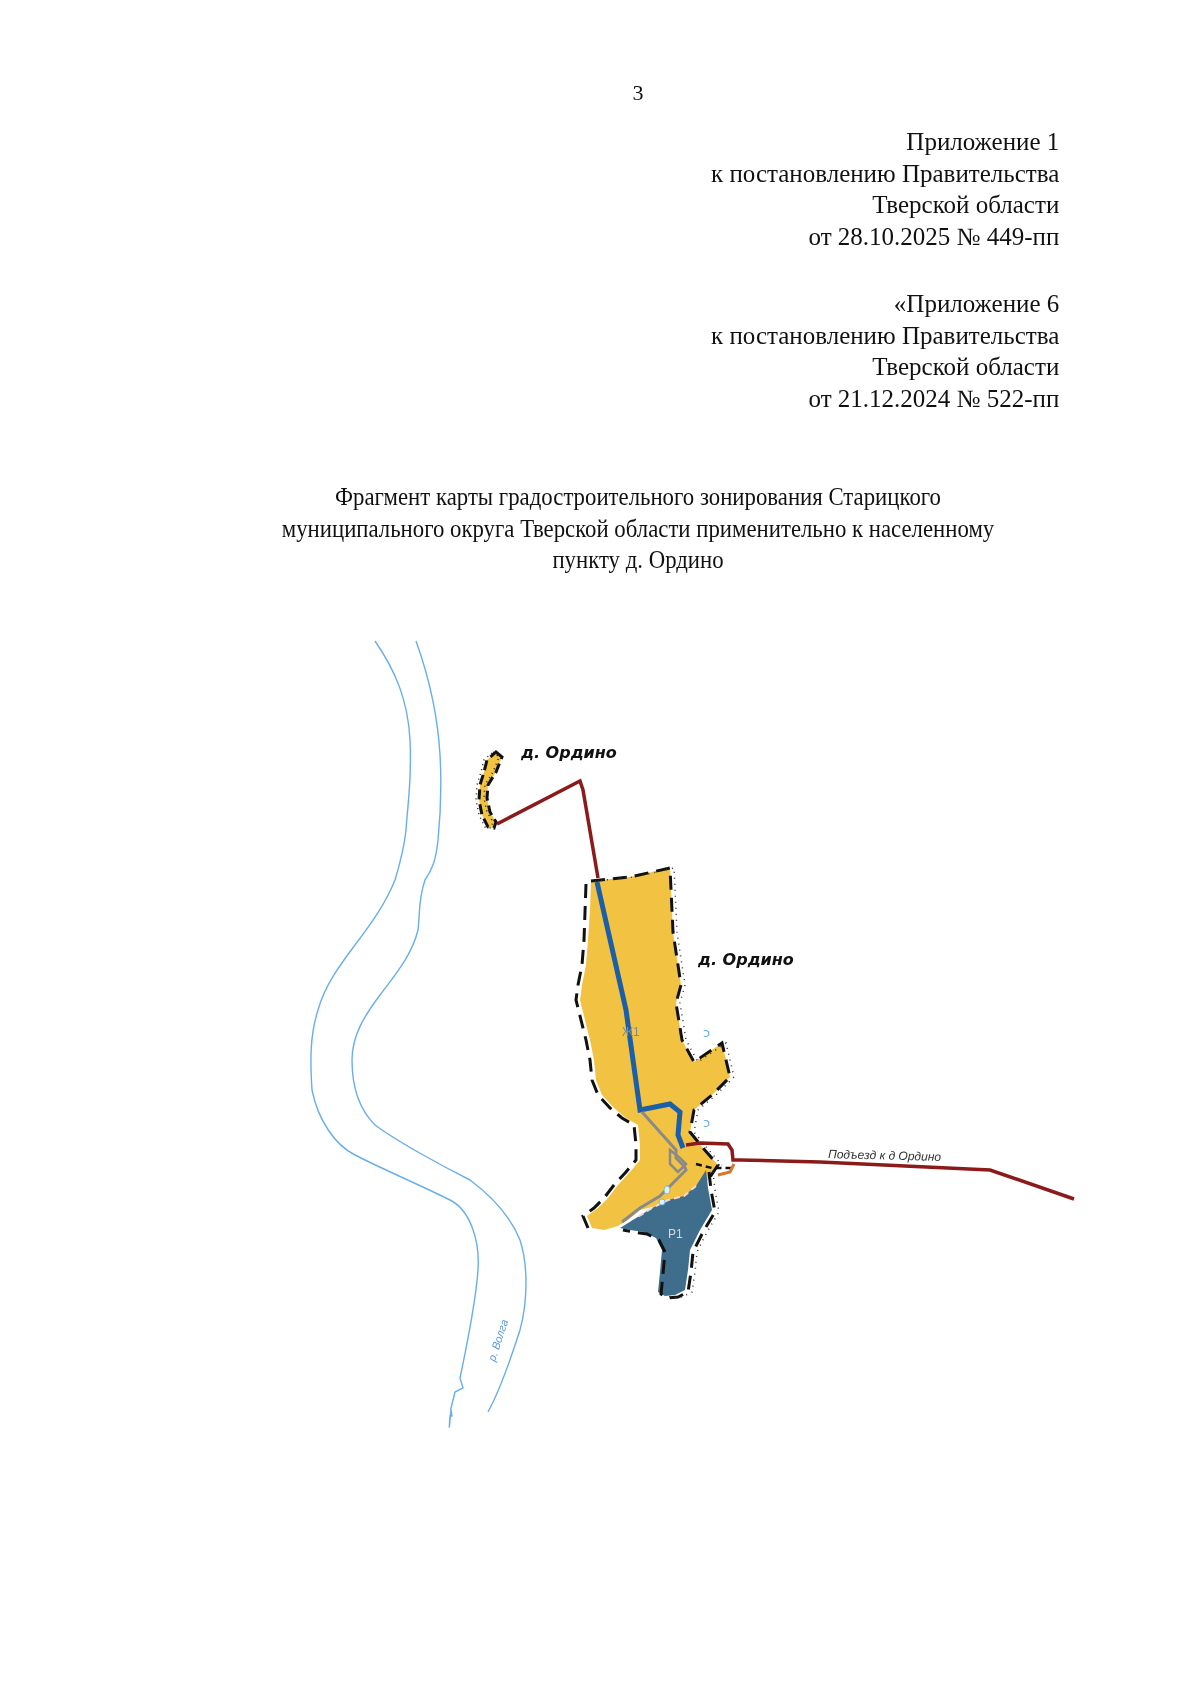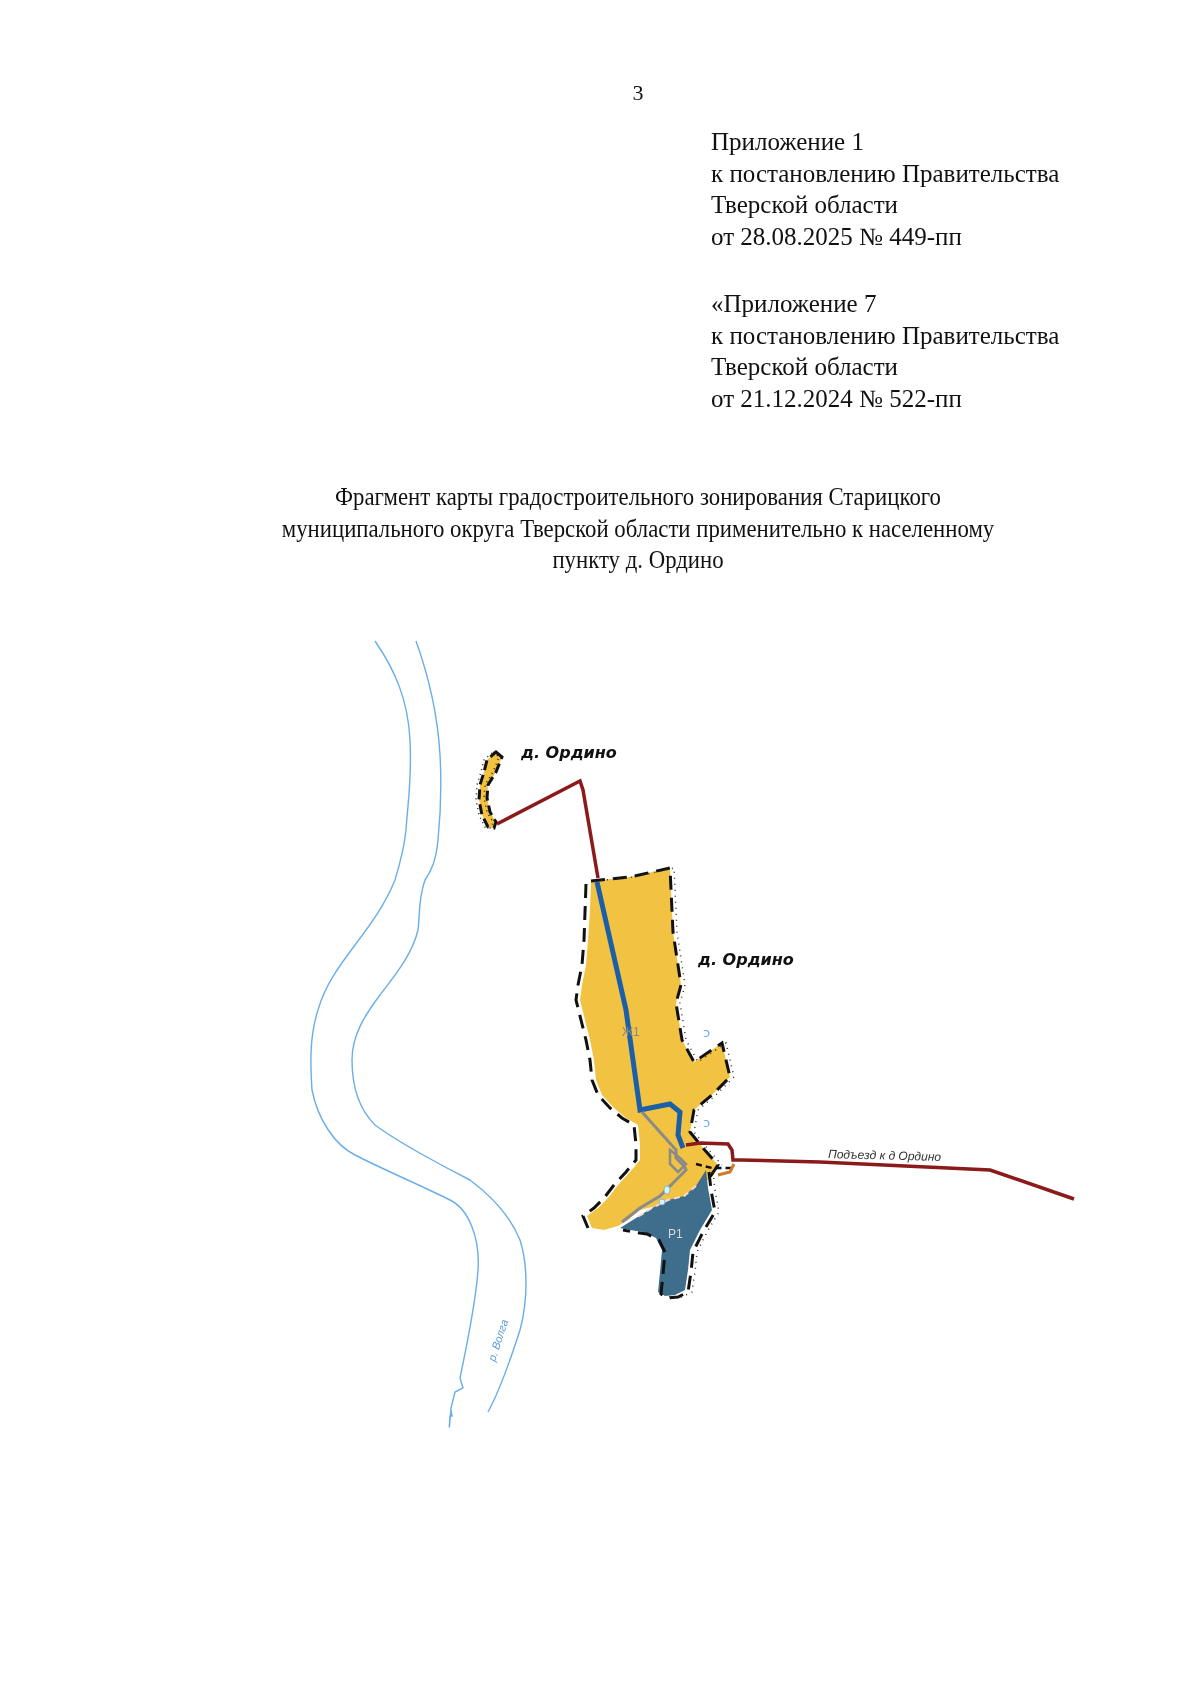--- a/index.html
+++ b/index.html
@@ -1,44 +1,44 @@
 <!DOCTYPE html>
 <html><head>
 <meta charset="utf-8">
 <style>
   html, body { margin: 0; padding: 0; background: #ffffff; }
   body { width: 1200px; height: 1687px; position: relative; overflow: hidden;
          font-family: "Liberation Serif", "DejaVu Serif", serif; color: #111; }
   .page-number { position: absolute; top: 80px; left: 0; width: 1276px; text-align: center;
                  font-size: 22px; }
   .appendix { position: absolute; left: 711px; font-size: 25px; line-height: 31.5px; }
-  .appendix div { white-space: nowrap; }
+  .appendix div { white-space: nowrap; text-align: right; }
   .appendix-1 { top: 126px; }
   .appendix-9 { top: 288px; }
   .title { position: absolute; top: 481px; left: 150px; width: 976px; text-align: center;
            font-size: 24.5px; line-height: 31.5px; transform: scaleX(0.93); transform-origin: center top; }
   .map { position: absolute; left: 0; top: 0; width: 1200px; height: 1687px; }
   .map-label { font-family: "DejaVu Sans", sans-serif; font-style: italic; font-weight: bold; }
   .road-label { font-family: "Liberation Sans", sans-serif; font-style: italic; }
   .river-label { font-family: "Liberation Sans", sans-serif; font-style: italic; }
 </style>
 </head>
 <body>
 
 <div class="page-number">3</div>
 
 <div class="appendix appendix-1">
   <div>Приложение 1</div>
   <div>к постановлению Правительства</div>
   <div>Тверской области</div>
-  <div>от 28.08.2025 № 449-пп</div>
+  <div>от 28.10.2025 № 449-пп</div>
 </div>
 
 <div class="appendix appendix-9">
-  <div>«Приложение 7</div>
+  <div>«Приложение 6</div>
   <div>к постановлению Правительства</div>
   <div>Тверской области</div>
   <div>от 21.12.2024 № 522-пп</div>
 </div>
 
 <div class="title">
   <div>Фрагмент карты градостроительного зонирования Старицкого</div>
   <div>муниципального округа Тверской области применительно к населенному</div>
   <div>пункту д. Ордино</div>
 </div>

